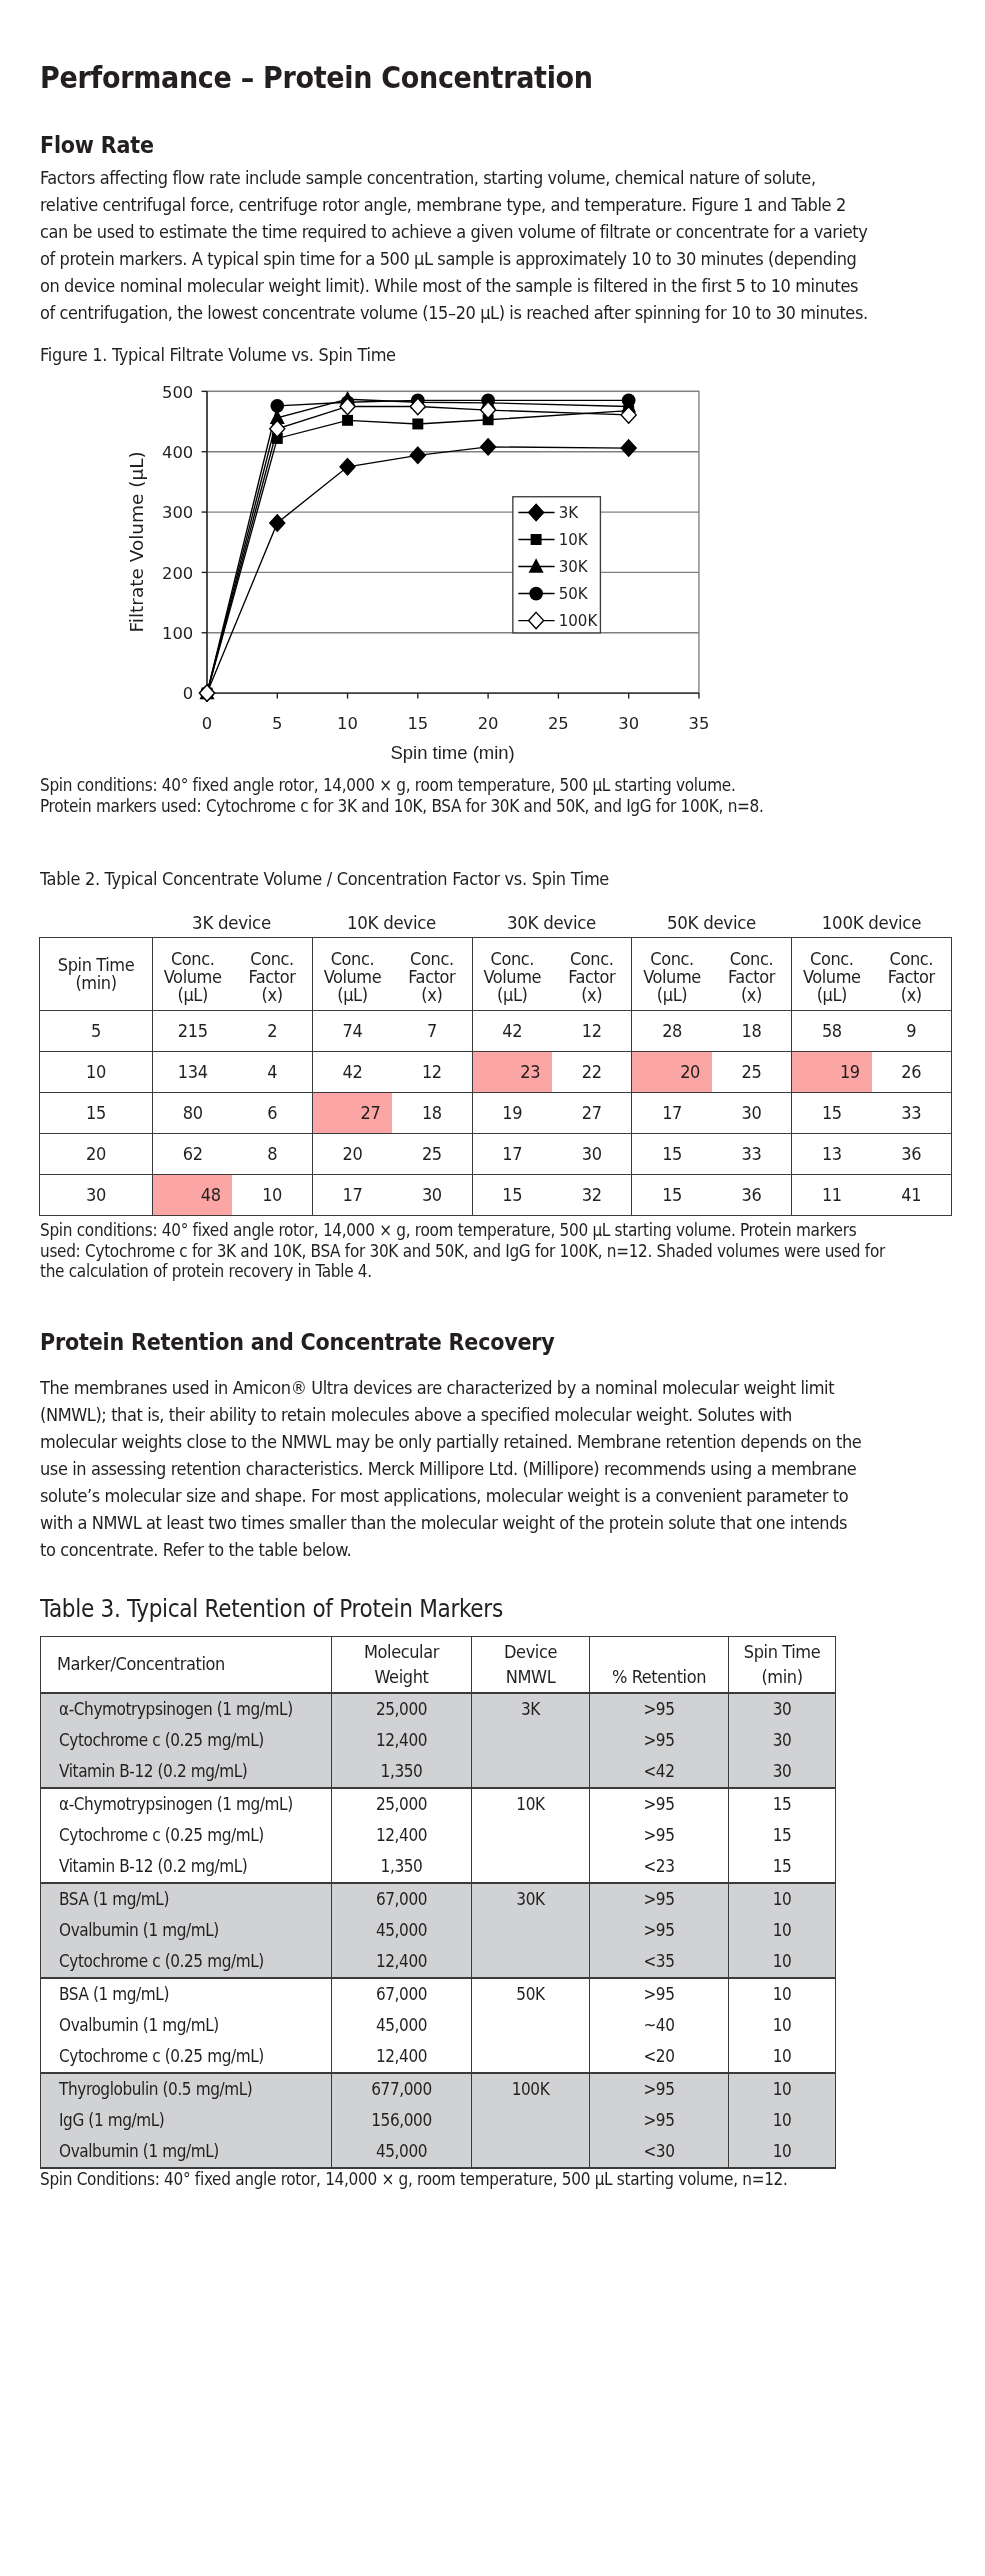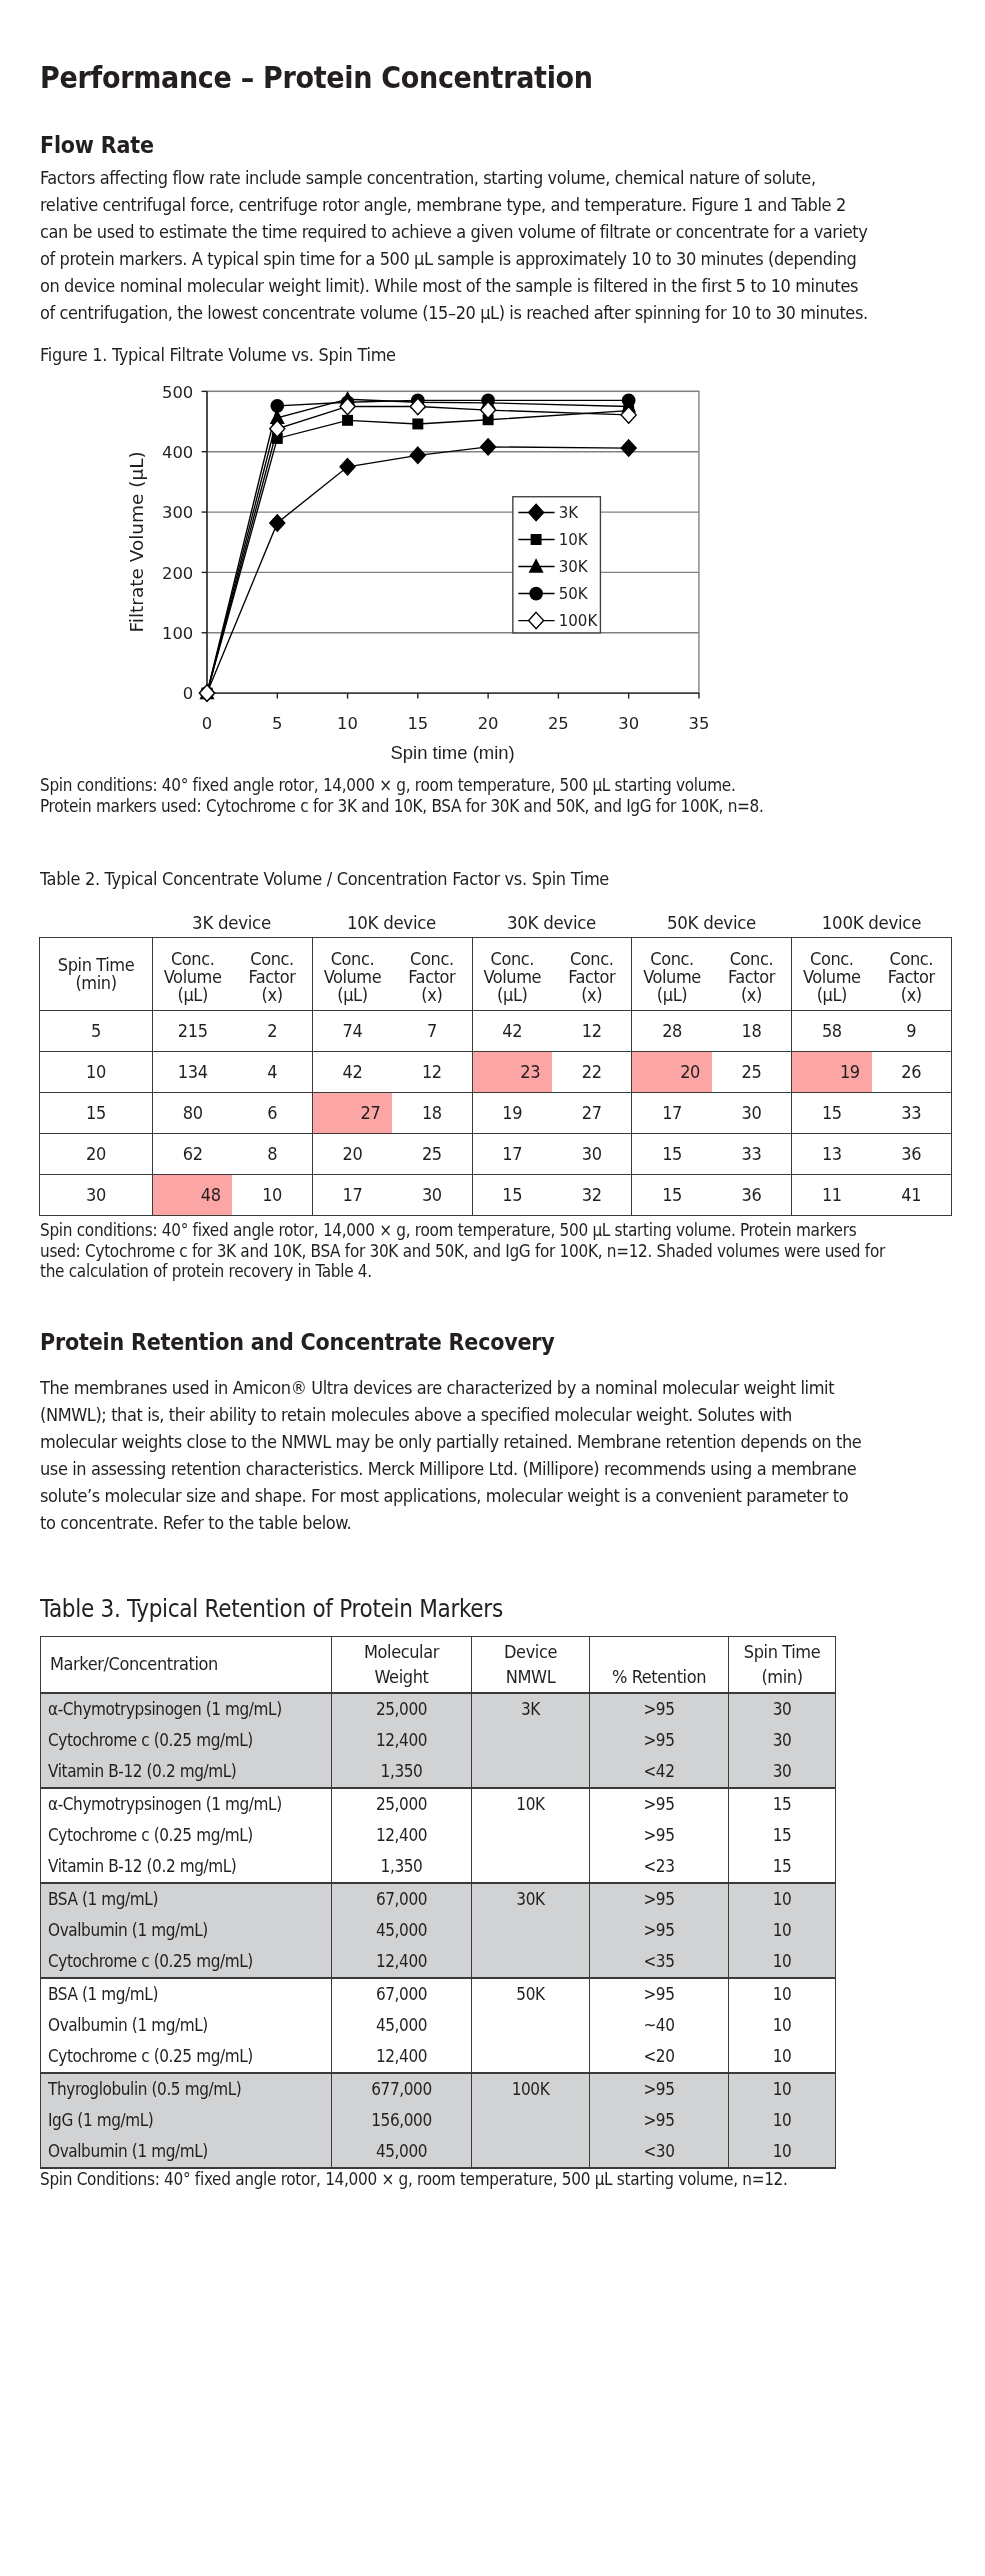--- a/index.html
+++ b/index.html
@@ -25,24 +25,24 @@
   .t2 td { height: 40px; }
   .t2 .inner-l { border-right: none; }
   .t2 .inner-r { border-left: none; }
   .t2 .shaded { background: #fca5a5; padding-left: 36px; }
   .t2-device { position: absolute; top: 912px; font-size: 18.5px; text-align: center; width: 159px; letter-spacing: -0.3px; }
 
   
   .t3 { position: absolute; left: 40px; top: 1636px; width: 795px; border-collapse: collapse; table-layout: fixed; }
   .t3 th { border: 1.4px solid #3a3a3a; border-bottom: 2.1px solid #3a3a3a; font-weight: normal; font-size: 18px;
            line-height: 25px; vertical-align: bottom; padding: 0 0 2.7px 0; height: 52px; letter-spacing: -0.4px; }
-  .t3 th.left { text-align: left; vertical-align: middle; padding-left: 9px; }
+  .t3 th.left { text-align: left; vertical-align: middle; padding-left: 16px; }
   .t3 td { border-left: 1.4px solid #3a3a3a; border-right: 1.4px solid #3a3a3a; font-size: 17px; height: 31px; padding: 0;
            text-align: center; letter-spacing: -0.4px; white-space: nowrap; }
-  .t3 td.left { text-align: left; padding-left: 7px; }
+  .t3 td.left { text-align: left; padding-left: 18px; }
   .t3 tr.group-end td { border-bottom: 2.1px solid #3a3a3a; }
   .t3 tr.shaded td { background: #d1d2d4; }
 </style>
 </head>
 <body>
 
 <div class="abs title">Performance – Protein Concentration</div>
 <div class="abs h2" style="top:132px;">Flow Rate</div>
 <div class="abs para" style="top:164px;">
   <span class="p-line">Factors affecting flow rate include sample concentration, starting volume, chemical nature of solute,</span>
@@ -280,20 +280,21 @@
   <span class="p-line">the calculation of protein recovery in Table 4.</span>
 </div>
 
 <div class="abs h2" style="top:1329px;">Protein Retention and Concentrate Recovery</div>
 <div class="abs para" style="top:1374px;">
   <span class="p-line">The membranes used in Amicon® Ultra devices are characterized by a nominal molecular weight limit</span>
   <span class="p-line">(NMWL); that is, their ability to retain molecules above a specified molecular weight. Solutes with</span>
   <span class="p-line">molecular weights close to the NMWL may be only partially retained. Membrane retention depends on the</span>
   <span class="p-line">use in assessing retention characteristics. Merck Millipore Ltd. (Millipore) recommends using a membrane</span>
   <span class="p-line">solute’s molecular size and shape. For most applications, molecular weight is a convenient parameter to</span>
+  <span class="p-line">with a NMWL at least two times smaller than the molecular weight of the protein solute that one intends</span>
   <span class="p-line">to concentrate. Refer to the table below.</span>
 </div>
 
 <div class="abs caption" style="top:1595px; font-size:24px;">Table 3.  Typical Retention of Protein Markers</div>
 <table class="t3" id="table3">
   <colgroup>
     <col style="width:291px">
       <col style="width:140px">
       <col style="width:118px">
       <col style="width:139px">

